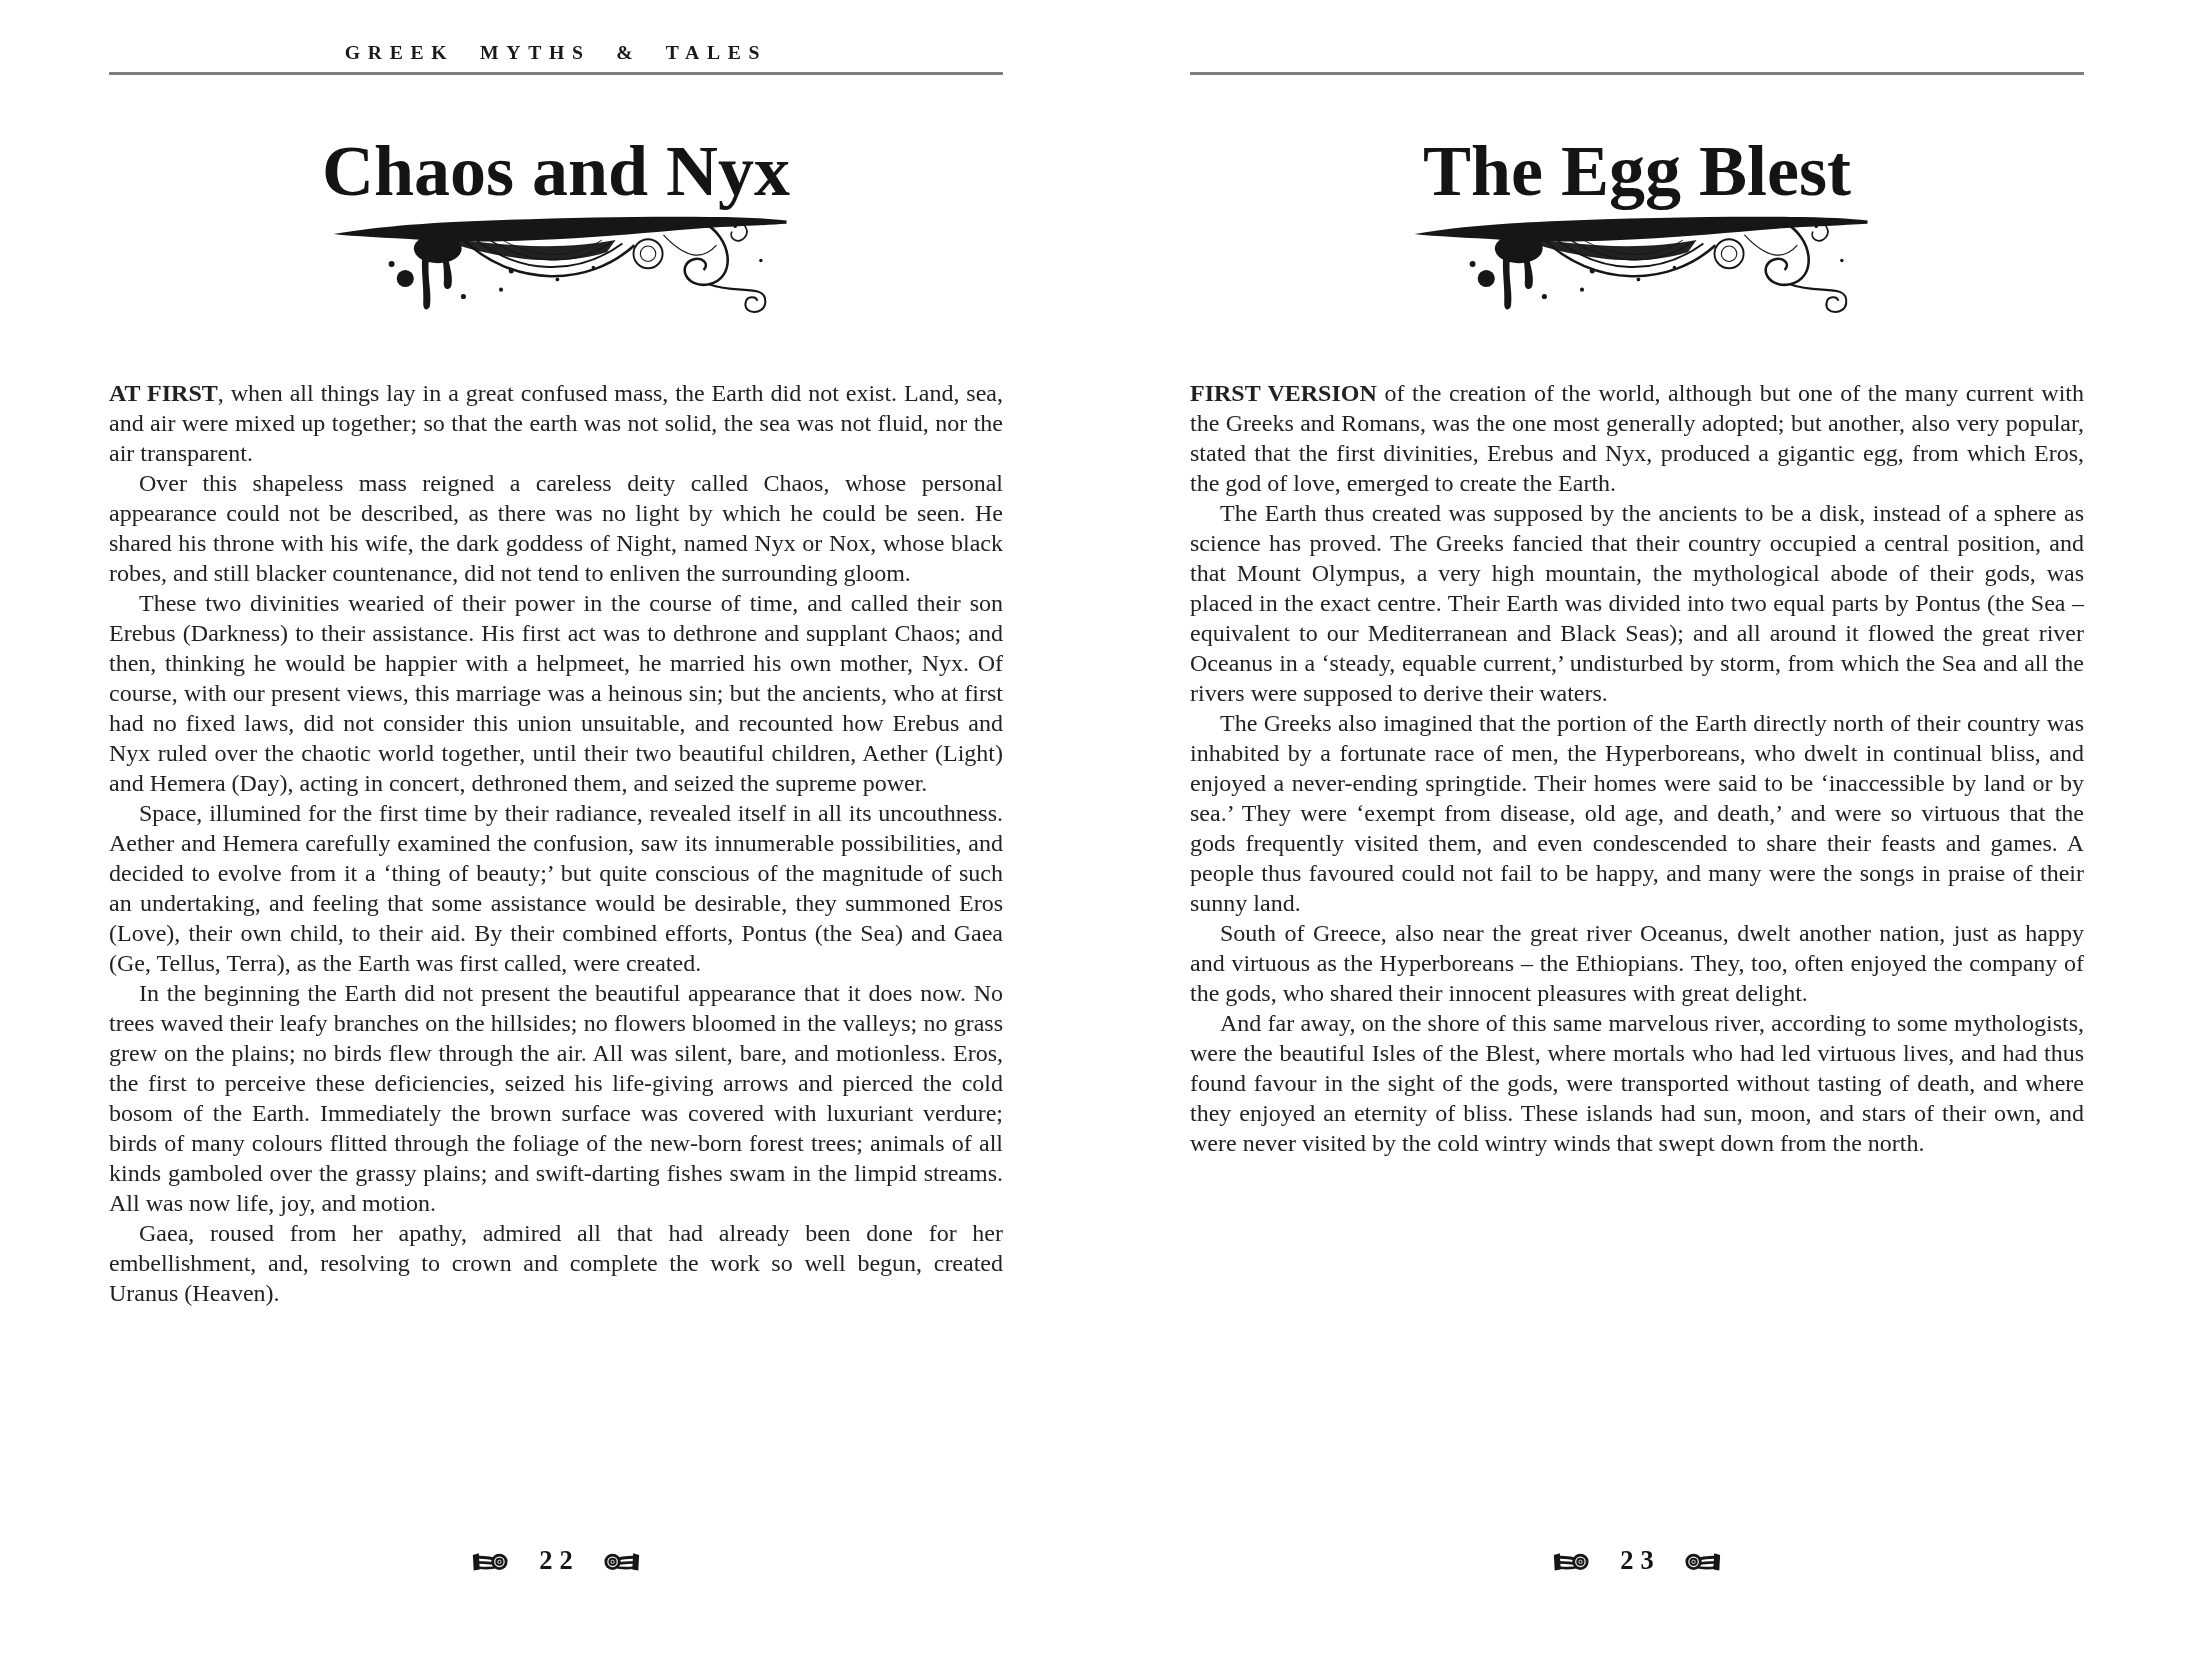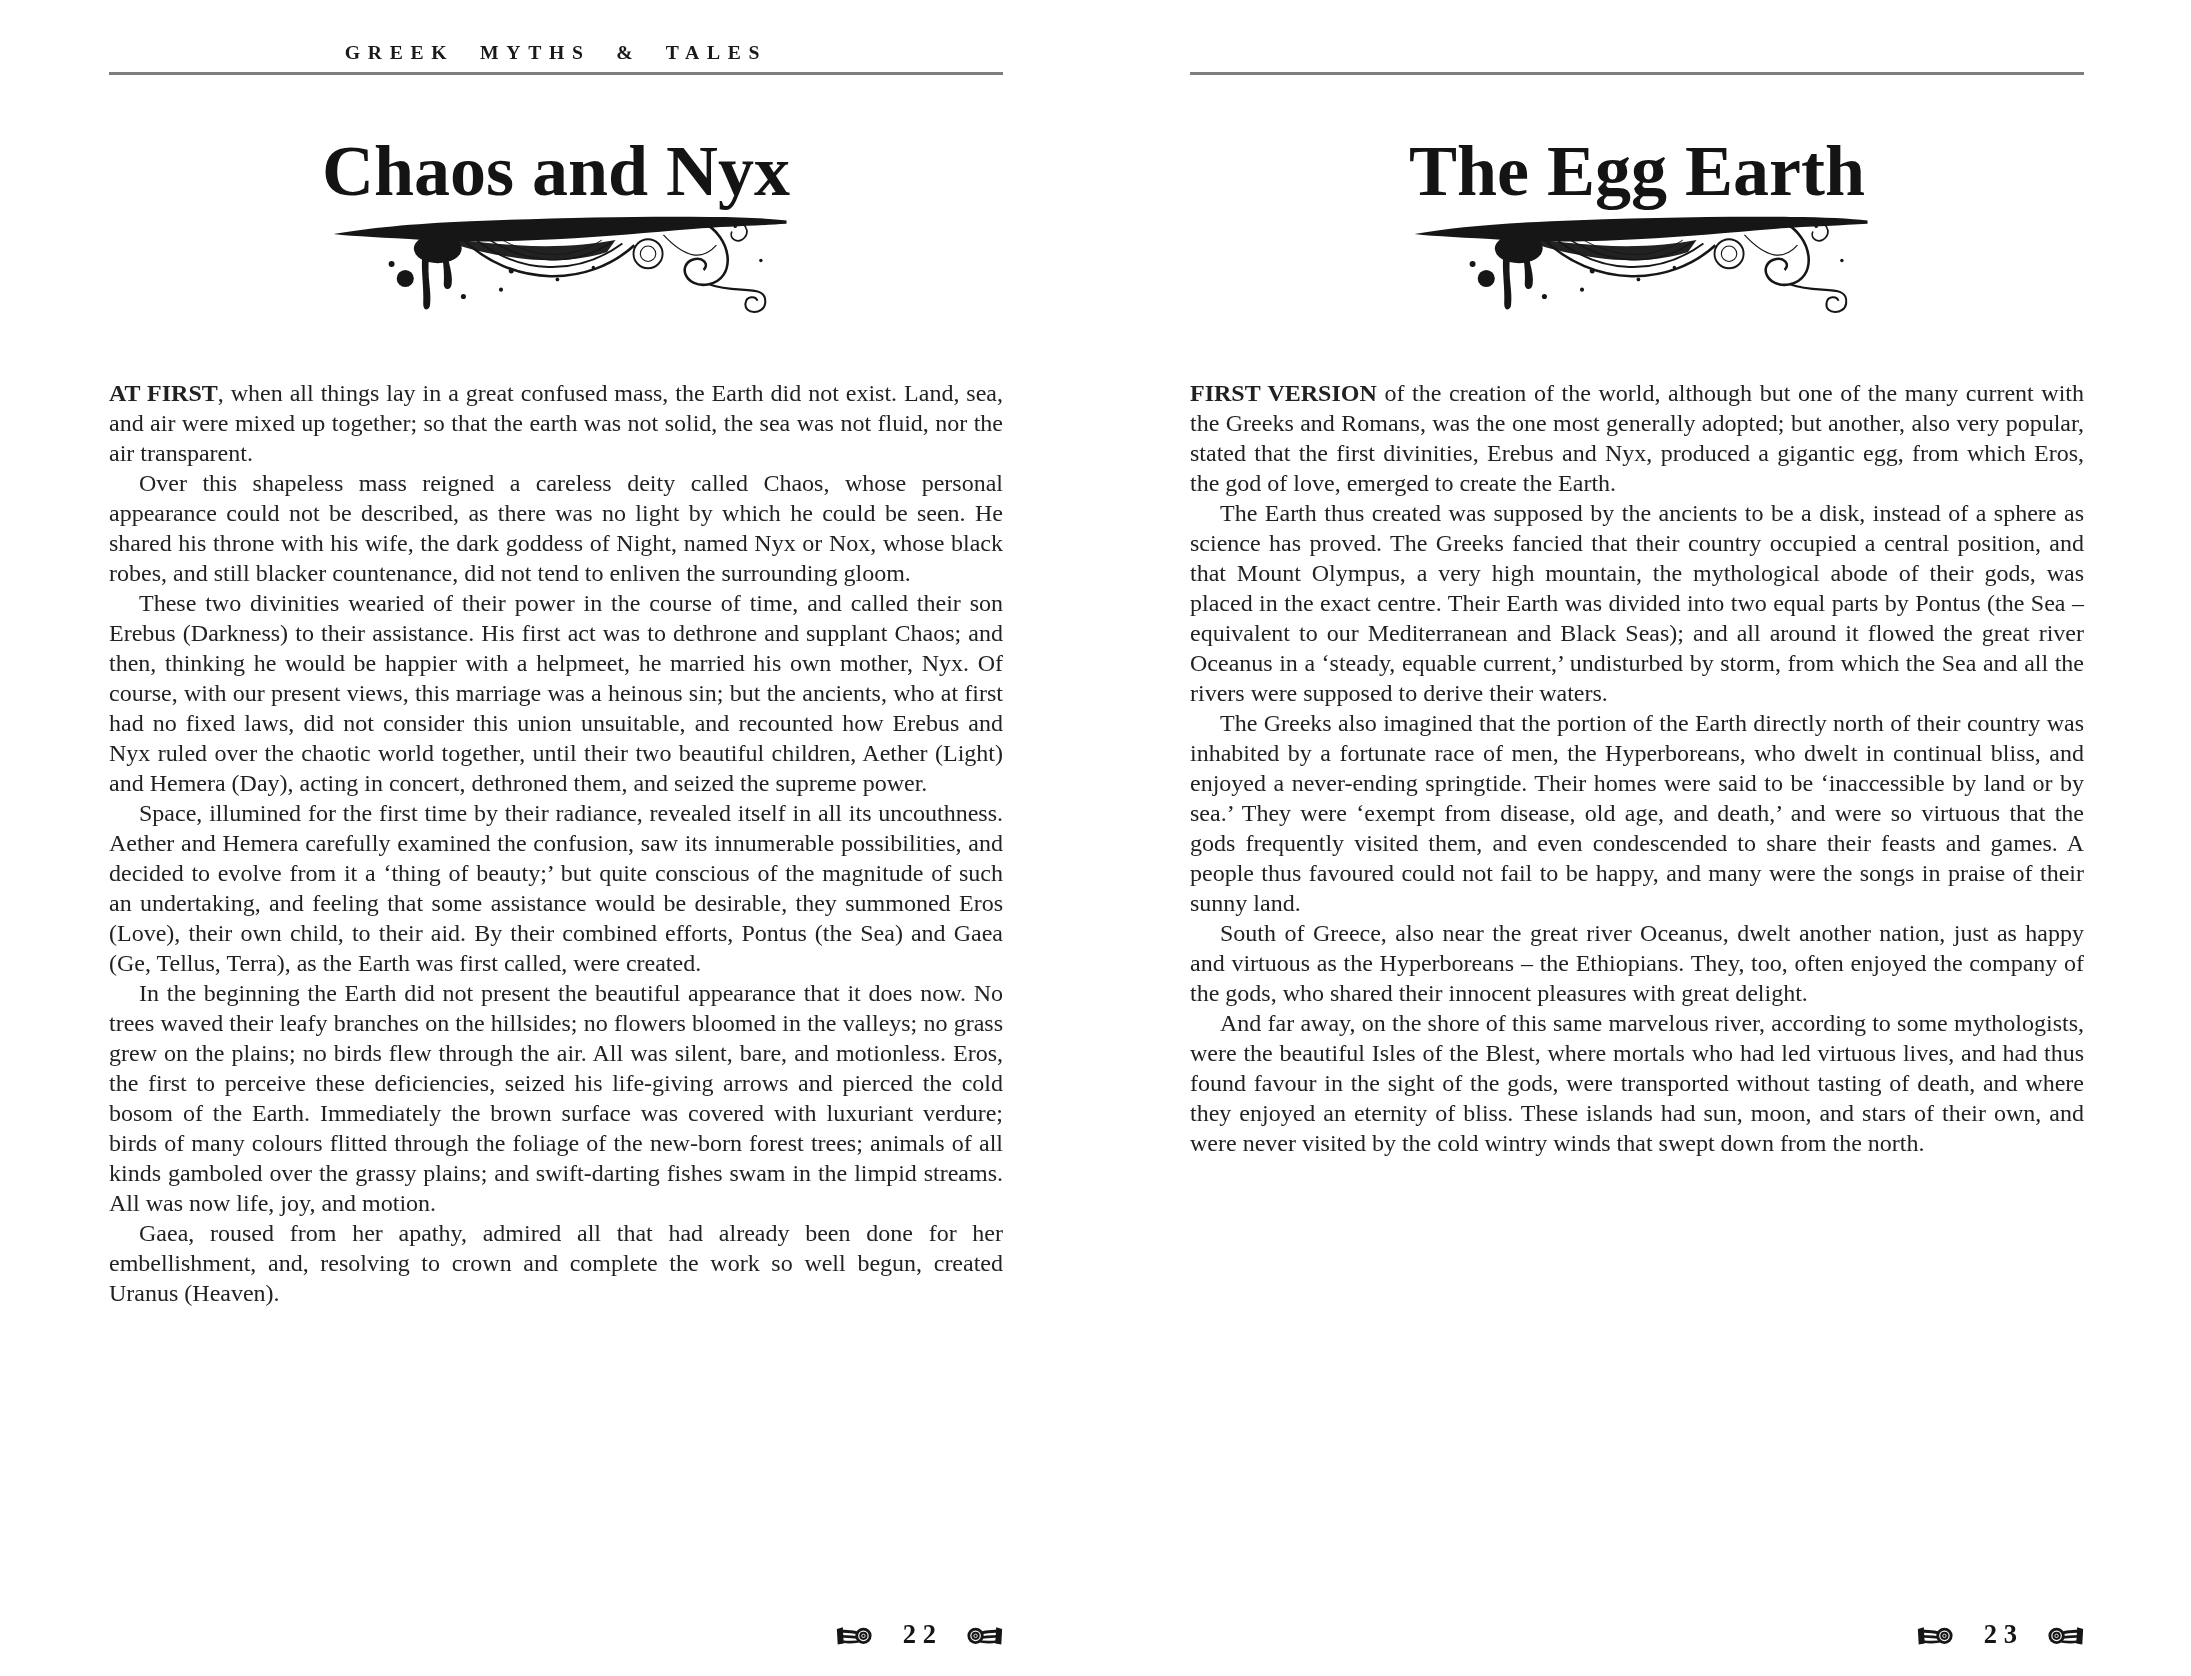--- a/index.html
+++ b/index.html
@@ -44,22 +44,22 @@
     font-size:24px; line-height:30px;
     text-align:justify;
     color:#222222;
     margin-top:37px;
   }
   .body-text p { margin:0; padding:0; }
   .body-text p.indent { text-indent:30px; }
   .lead { font-weight:bold; }
 
   .folio {
-    position:absolute; top:1619px; left:0; right:0;
-    display:flex; justify-content:flex-end; align-items:center;
+    position:absolute; top:1545px; left:0; right:0;
+    display:flex; justify-content:center; align-items:center;
     gap:31px;
   }
   .folio .num {
     font-size:26.5px; font-weight:bold;
     letter-spacing:6.8px; margin-right:-6.8px;
     color:#151515;
   }
   .mirror { transform:scaleX(-1); }
 </style>
 </head>
@@ -138,21 +138,21 @@
       <g fill="none" stroke="#f5f5f5">
         <circle cx="32" cy="15" r="5.5" stroke-width="1.4"></circle>
         <circle cx="32" cy="15" r="2" stroke-width="1"></circle>
       </g>
     </svg>
   </div>
 </div>
 
 <div class="page" id="right-page">
   <div class="head-rule"></div>
-  <div class="chapter-title">The Egg Earth</div>
+  <div class="chapter-title">The Egg Blest</div>
 
   <svg class="flourish" width="454" height="106" viewBox="0 0 530 124">
     <g fill="#161616">
       <path d="M0,27 C40,20 90,15 160,12 C260,8 360,6 440,7 C480,7 510,9 530,11 L530,15 C500,17 460,18 420,21 C370,25 320,30 260,33 C200,36 150,37 105,34 C60,31 25,30 0,27 Z"></path>
       <path d="M118,30 C150,34 180,38 215,40 C255,43 300,40 330,34 L320,48 C290,58 250,60 215,55 C180,50 145,42 118,30 Z" opacity="0.95"></path>
       <ellipse cx="122" cy="44" rx="28" ry="17"></ellipse>
       <path d="M112,52 C109,78 115,92 113,110 C112,117 105,117 105,109 C106,88 102,68 104,52 Z"></path>
       <path d="M133,50 C136,66 140,75 138,87 C137,93 129,93 129,85 C130,70 128,60 127,50 Z"></path>
       <circle cx="84" cy="79" r="10"></circle>
       <circle cx="68" cy="62" r="3.5"></circle>

